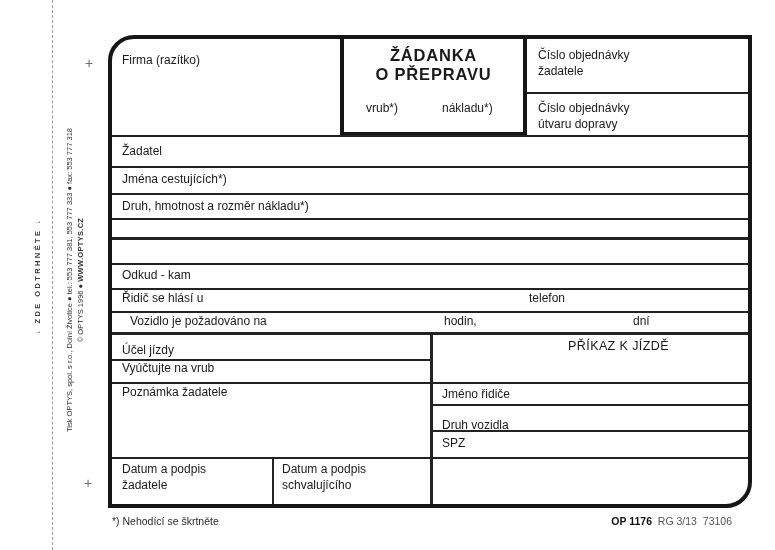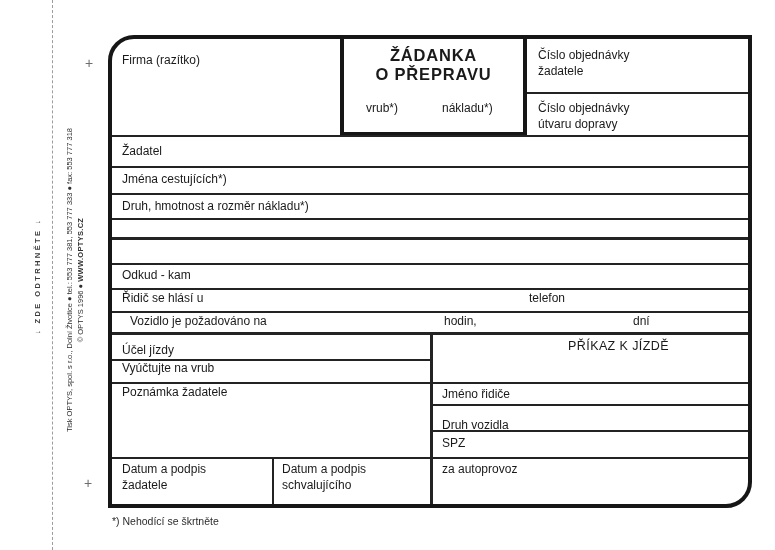--- a/index.html
+++ b/index.html
@@ -109,19 +109,23 @@
 
     <div class="lbl" style="left:10px;top:423px;">
       <div>Datum a podpis</div>
       <div>žadatele</div>
     </div>
     <div class="lbl" style="left:170px;top:423px;">
       <div>Datum a podpis</div>
       <div>schvalujícího</div>
     </div>
     <div class="lbl" style="left:330px;top:423px;">
-      <div>za autoprovoz</div>
     </div>
   </div>
 
   <div class="foot-note">*) Nehodící se škrtněte</div>
+  <div class="foot-code">
+    <span class="fc">OP 1176</span>&nbsp;
+    <span>RG 3/13</span>&nbsp;
+    <span>73106</span>
+  </div>
 
 </div>
 
 </body></html>

